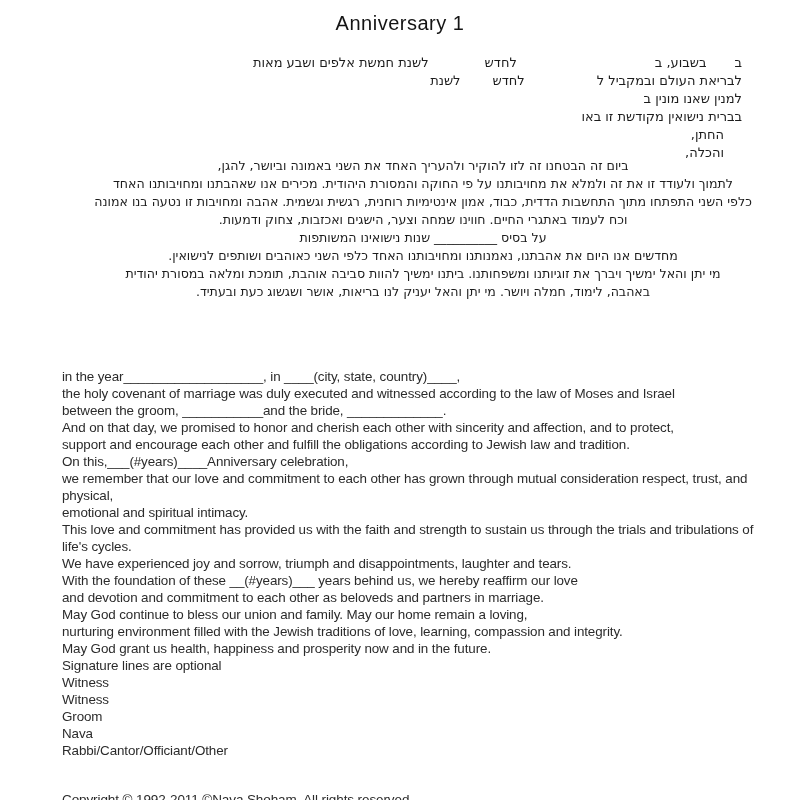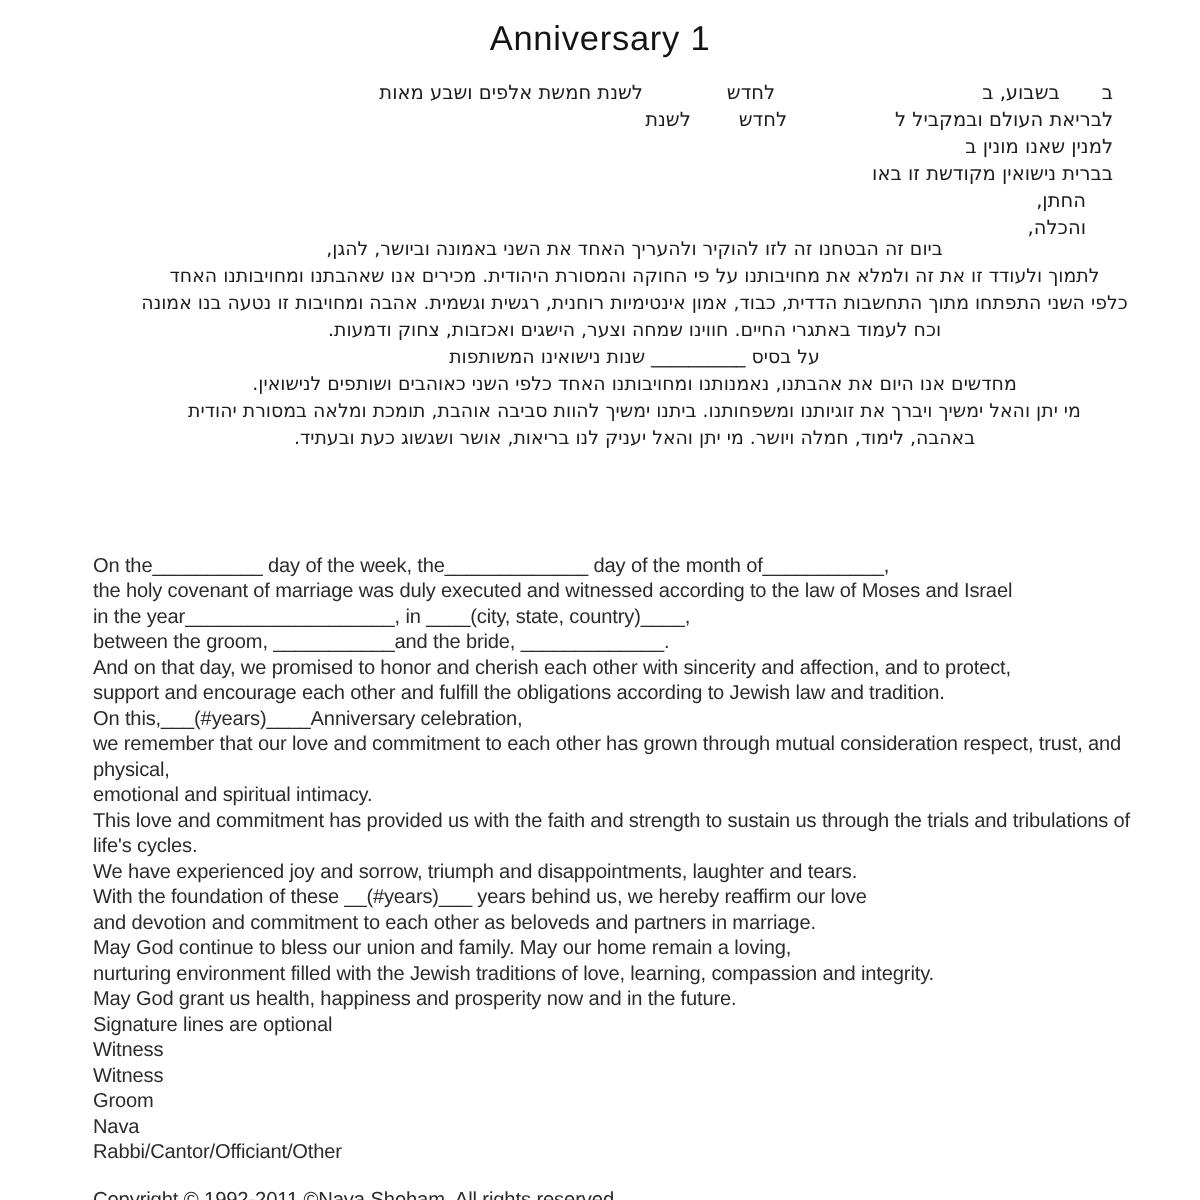--- a/index.html
+++ b/index.html
@@ -7,21 +7,21 @@
     position:relative;
     width:800px;height:800px;
     background:#ffffff;
     overflow:hidden;
     font-family:"Liberation Sans","DejaVu Sans",sans-serif;
     color:#222;
   }
   .title{
     position:absolute;top:12px;left:0;right:0;
     text-align:center;
-    font-size:23px;letter-spacing:.5px;
+    font-size:20px;letter-spacing:.5px;
     color:#141414;
   }
   
   .heb-date{
     position:absolute;top:54px;right:58px;width:700px;
     direction:rtl;text-align:right;
     font-family:"DejaVu Sans",sans-serif;
     font-size:13px;line-height:18px;color:#1c1c1c;
     white-space:nowrap;
   }
@@ -87,23 +87,22 @@
     <div class="pline">לתמוך ולעודד זו את זה ולמלא את מחויבותנו על פי החוקה והמסורת היהודית. מכירים אנו שאהבתנו ומחויבותנו האחד</div>
     <div class="pline">כלפי השני התפתחו מתוך התחשבות הדדית, כבוד, אמון אינטימיות רוחנית, רגשית וגשמית. אהבה ומחויבות זו נטעה בנו אמונה</div>
     <div class="pline">וכח לעמוד באתגרי החיים. חווינו שמחה וצער, הישגים ואכזבות, צחוק ודמעות.</div>
     <div class="pline">על בסיס __________ שנות נישואינו המשותפות</div>
     <div class="pline">מחדשים אנו היום את אהבתנו, נאמנותנו ומחויבותנו האחד כלפי השני כאוהבים ושותפים לנישואין.</div>
     <div class="pline">מי יתן והאל ימשיך ויברך את זוגיותנו ומשפחותנו. ביתנו ימשיך להוות סביבה אוהבת, תומכת ומלאה במסורת יהודית</div>
     <div class="pline">באהבה, לימוד, חמלה ויושר. מי יתן והאל יעניק לנו בריאות, אושר ושגשוג כעת ובעתיד.</div>
   </div>
 
   <div class="eng">
-    <div class="eline">On the__________ day of the week, the_____________ day of the month of___________,</div>
+    <div class="eline">in the year___________________, in ____(city, state, country)____,</div>
     <div class="eline">the holy covenant of marriage was duly executed and witnessed according to the law of Moses and Israel</div>
-    <div class="eline">in the year___________________, in ____(city, state, country)____,</div>
     <div class="eline">between the groom, ___________and the bride, _____________.</div>
     <div class="eline">And on that day, we promised to honor and cherish each other with sincerity and affection, and to protect,</div>
     <div class="eline">support and encourage each other and fulfill the obligations according to Jewish law and tradition.</div>
     <div class="eline">On this,___(#years)____Anniversary celebration,</div>
     <div class="eline">we remember that our love and commitment to each other has grown through mutual consideration respect, trust, and</div>
     <div class="eline">physical,</div>
     <div class="eline">emotional and spiritual intimacy.</div>
     <div class="eline">This love and commitment has provided us with the faith and strength to sustain us through the trials and tribulations of</div>
     <div class="eline">life's cycles.</div>
     <div class="eline">We have experienced joy and sorrow, triumph and disappointments, laughter and tears.</div>

